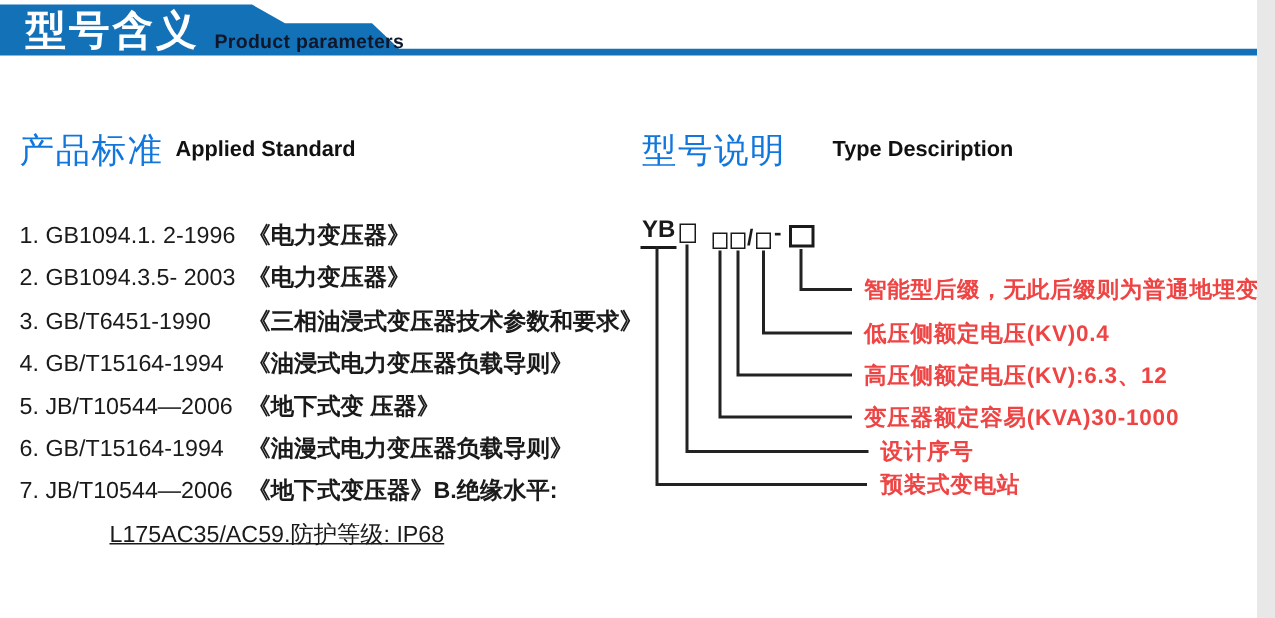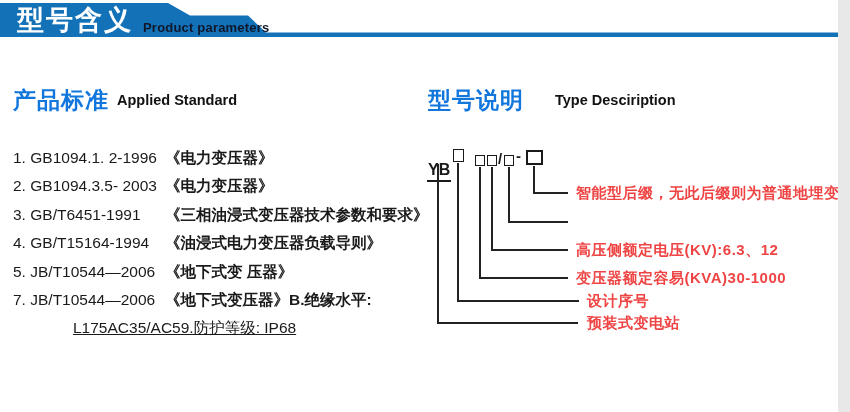--- a/index.html
+++ b/index.html
@@ -12,31 +12,31 @@
   .banner-svg { position:absolute; left:0; top:0; }
   .banner-title {
     position:absolute; left:17px; top:3px; height:34px; line-height:34px;
     font-size:27px; font-weight:bold; color:#ffffff; letter-spacing:2px;
   }
   .banner-sub {
     position:absolute; left:143px; top:20px; font-size:13px; font-weight:600;
     color:#0f172a; letter-spacing:0.2px;
   }
   
-  .sec-cn { position:absolute; font-size:23px; font-weight:bold; color:#1277dd; letter-spacing:1px; }
+  .sec-cn { position:absolute; font-size:23px; font-weight:normal; color:#1277dd; letter-spacing:1px; }
   .sec-en { position:absolute; font-size:14.5px; font-weight:600; color:#111111; }
   
   .std-list { position:absolute; left:13px; top:144px; width:420px; font-size:15.5px; font-weight:500; }
   .std-row { display:flex; height:28.4px; line-height:28.4px; white-space:nowrap; }
   .std-code { width:152px; flex:0 0 152px; }
   .std-title { flex:1;font-weight:bold; }
   .std-cont { margin-left:60px; height:28.4px; line-height:28.4px; white-space:nowrap;text-decoration:underline; }
   
   .mc { position:absolute; white-space:nowrap; }
-  .mc-prefix { font-size:16px; font-weight:bold; color:#1a1a1a; border-bottom:2px solid #1a1a1a; padding:0 1px 1px 1px;margin-top:16px; }
+  .mc-prefix { font-size:16px; font-weight:bold; color:#1a1a1a; border-bottom:2px solid #1a1a1a; padding:0 1px 1px 1px; }
   .mc-box { border:1.5px solid #1a1a1a; background:#ffffff; display:block; }
   .mc-sym { font-size:15px; font-weight:bold; color:#1a1a1a; }
   
   .diag-label { position:absolute; font-size:15px; font-weight:bold; color:#ef4444; white-space:nowrap; letter-spacing:0.5px; }
   .connector-svg { position:absolute; left:0; top:0; pointer-events:none; }
 </style>
 </head>
 <body>
 
 <div class="page">
@@ -53,30 +53,34 @@
   <div class="std-list">
     <div class="std-row">
       <span class="std-code"><span>1.</span> <span>GB1094.1. 2-1996</span></span>
       <span class="std-title">《电力变压器》</span>
     </div>
     <div class="std-row">
       <span class="std-code"><span>2.</span> <span>GB1094.3.5- 2003</span></span>
       <span class="std-title">《电力变压器》</span>
     </div>
     <div class="std-row">
-      <span class="std-code"><span>3.</span> <span>GB/T6451-1991</span></span>
+      <span class="std-code"><span>3.</span> <span>GB/T6451-1990</span></span>
       <span class="std-title">《三相油浸式变压器技术参数和要求》</span>
     </div>
     <div class="std-row">
       <span class="std-code"><span>4.</span> <span>GB/T15164-1994</span></span>
       <span class="std-title">《油浸式电力变压器负载导则》</span>
     </div>
     <div class="std-row">
       <span class="std-code"><span>5.</span> <span>JB/T10544—2006</span></span>
       <span class="std-title">《地下式变 压器》</span>
+    </div>
+    <div class="std-row">
+      <span class="std-code"><span>6.</span> <span>GB/T15164-1994</span></span>
+      <span class="std-title">《油漫式电力变压器负载导则》</span>
     </div>
     <div class="std-row">
       <span class="std-code"><span>7.</span> <span>JB/T10544—2006</span></span>
       <span class="std-title">《地下式变压器》B.绝缘水平:</span>
     </div>
     <div class="std-cont">L175AC35/AC59.防护等级: IP68</div>
   </div>
 
   <div class="sec-cn" style="left:428px; top:85px;">型号说明</div>
   <div class="sec-en" style="left:555px; top:92px;">Type Desciription</div>
@@ -95,18 +99,19 @@
       <path d="M438,164 L438,323 L578,323"></path>
       <path d="M458,163 L458,301 L579,301"></path>
       <path d="M480,167 L480,278 L568,278"></path>
       <path d="M492,167 L492,250 L568,250"></path>
       <path d="M509,167 L509,222 L568,222"></path>
       <path d="M534,166 L534,193 L568,193"></path>
     </g>
   </svg>
 
   <div class="diag-label" style="left:576px; top:184px;">智能型后缀，无此后缀则为普通地埋变</div>
+  <div class="diag-label" style="left:576px; top:213px;">低压侧额定电压(KV)0.4</div>
   <div class="diag-label" style="left:576px; top:241px;">高压侧额定电压(KV):6.3、12</div>
   <div class="diag-label" style="left:576px; top:269px;">变压器额定容易(KVA)30-1000</div>
   <div class="diag-label" style="left:587px; top:292px;">设计序号</div>
   <div class="diag-label" style="left:587px; top:314px;">预装式变电站</div>
 
 </div>
 
 </body></html>

